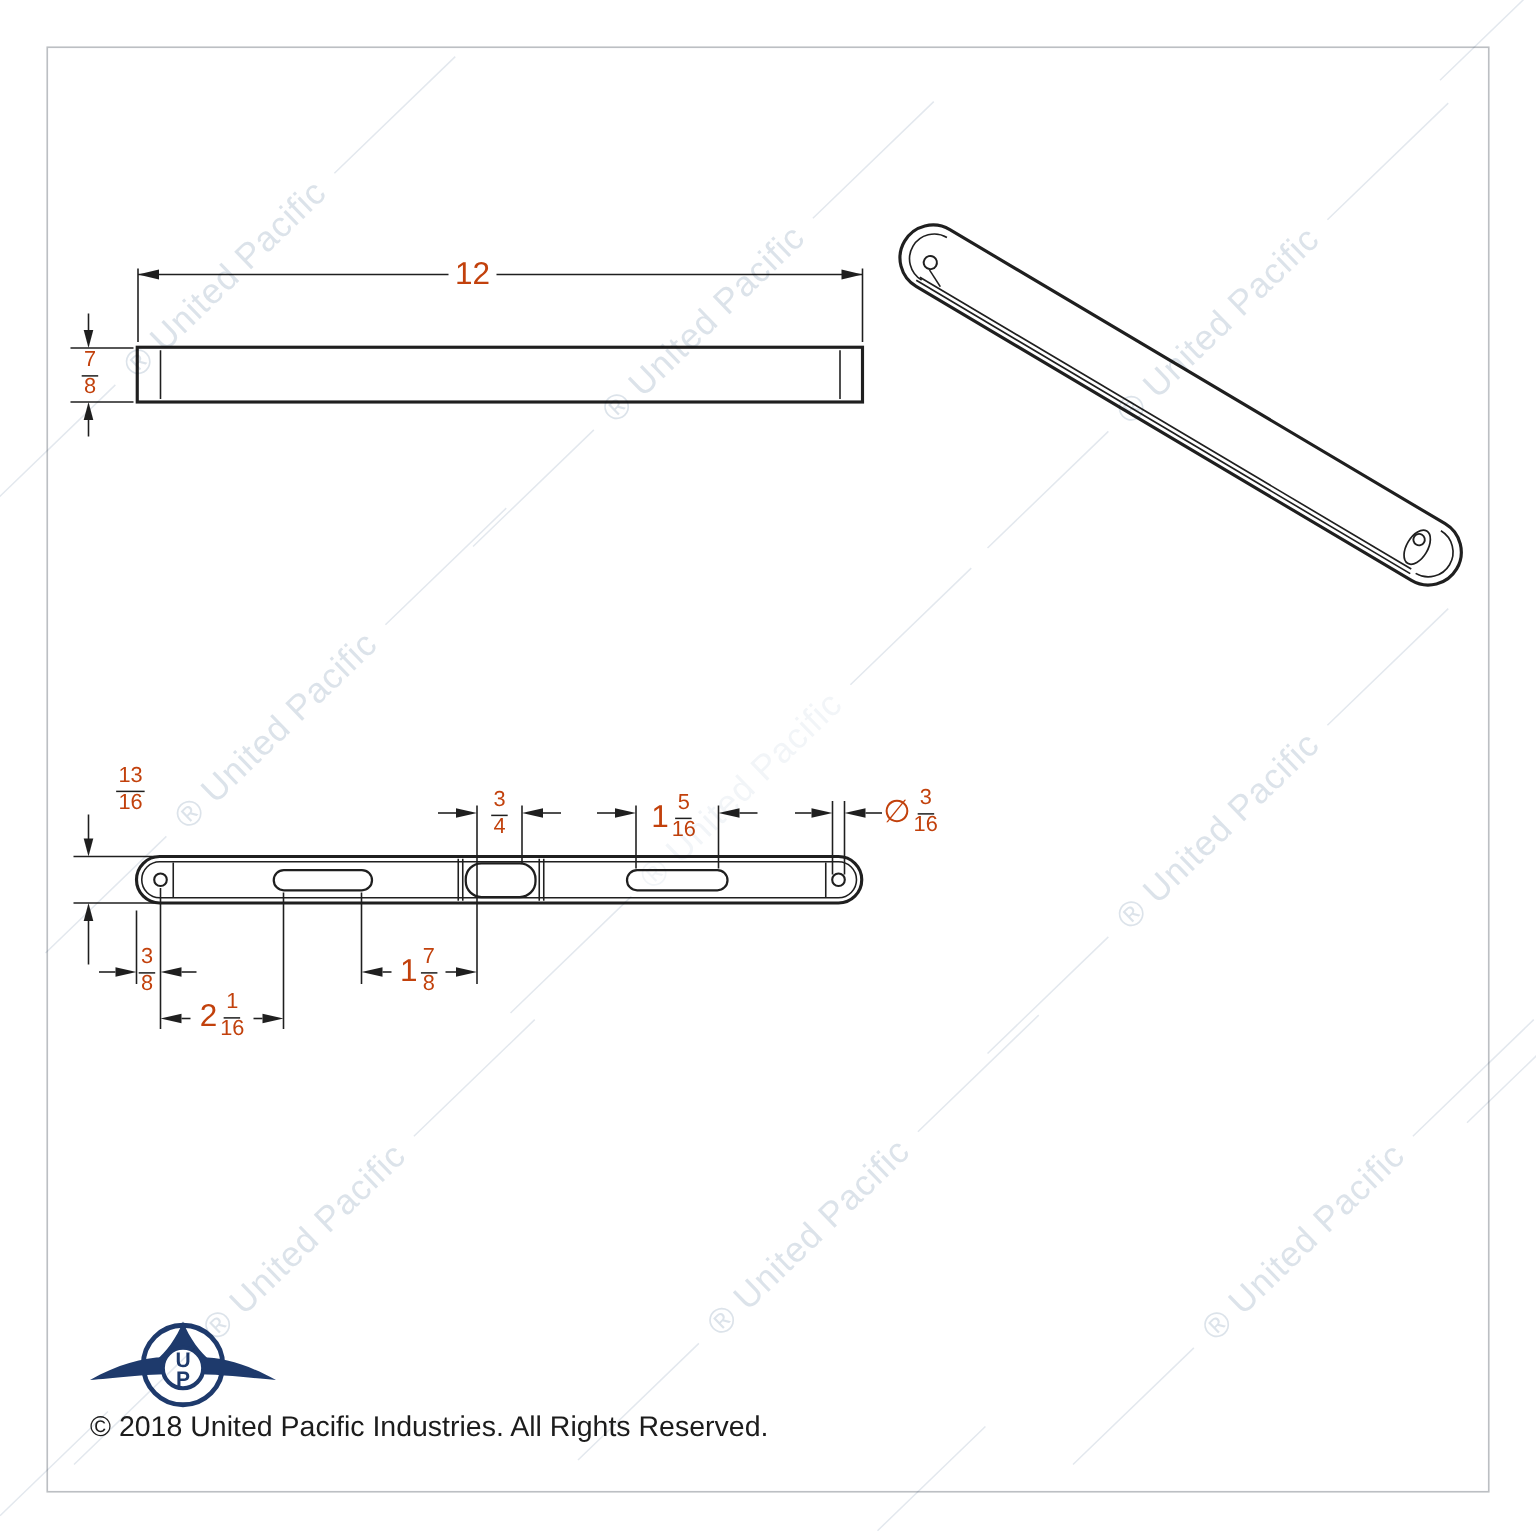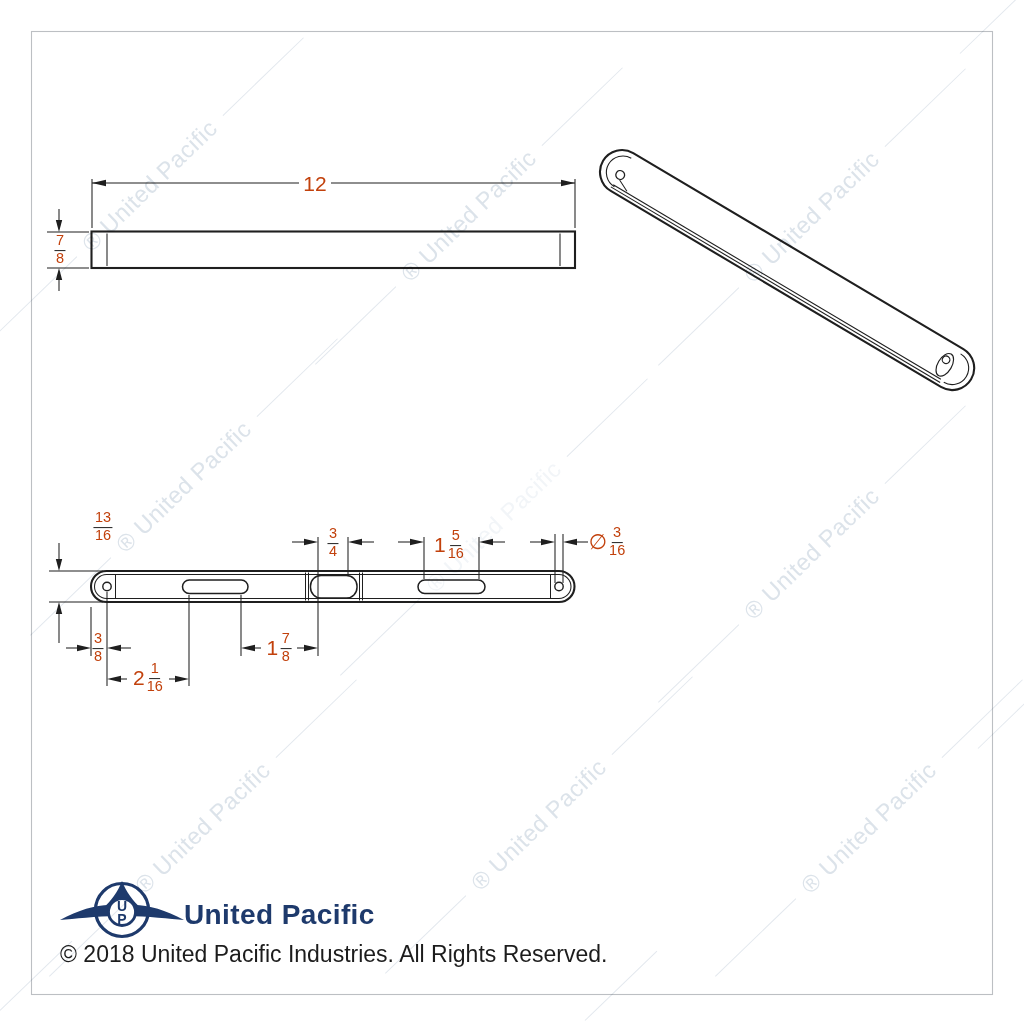--- a/index.html
+++ b/index.html
@@ -26,21 +26,21 @@
       transform-origin:0 50%;transform:rotate(-44deg);white-space:nowrap;
       color:#dce3ea;font-size:23.5px;letter-spacing:0.6px;}
   .wm .ln{width:112px;border-top:1.5px solid #e3e8ee;height:0;}
   .wm.faint .tx{color:#f2f5f8;}
   .wm-seg{position:absolute;width:100px;height:0;border-top:1.5px solid #e3e8ee;
           transform-origin:0 50%;transform:rotate(-44deg);}
 
   
   .brand-text{position:absolute;left:184px;top:899px;font-size:28px;font-weight:700;
               color:#1e3a6c;letter-spacing:0.4px;z-index:20;}
-  .copyright{position:absolute;left:60px;top:941px;font-size:23px;color:#1c1c1c;z-index:20;}
+  .copyright{position:absolute;left:60px;top:941px;font-size:19px;color:#1c1c1c;z-index:20;}
   .emblem{position:absolute;left:58px;top:876px;z-index:20;}
   .dims-layer{z-index:10;}
   .drawing-layer{z-index:5;}
 </style>
 </head>
 <body>
 
 <div class="canvas">
 
   <svg class="layer drawing-layer" width="1024" height="1024" viewBox="0 0 1024 1024">
@@ -157,21 +157,21 @@
       <span class="whole">12</span>
     </div>
 
     <div class="dim" style="left:60px;top:250px;background:transparent;">
       <span class="frac">
           <span class="num">7</span>
           <span class="den">8</span>
         </span>
     </div>
 
-    <div class="dim" style="left:103px;top:527px;background:transparent;">
+    <div class="dim" style="left:87px;top:527px;background:transparent;">
       <span class="frac">
           <span class="num">13</span>
           <span class="den">16</span>
         </span>
     </div>
 
     <div class="dim" style="left:333px;top:543px;background:transparent;">
       <span class="frac">
           <span class="num">3</span>
           <span class="den">4</span>
@@ -223,21 +223,20 @@
       <circle cx="64" cy="34" r="26.5" fill="none" stroke="#1e3a6c" stroke-width="3.2"></circle>
       <path d="M64,5 C60,16 52,26 46,31 L64,26 L82,31 C76,26 68,16 64,5 Z"></path>
       <path d="M2,44 C22,33 40,28 56,29 L60,40 C38,40 16,43 2,44 Z"></path>
       <path d="M126,44 C106,33 88,28 72,29 L68,40 C90,40 112,43 126,44 Z"></path>
       <circle cx="64" cy="36" r="13.5" fill="#fff" stroke="#1e3a6c" stroke-width="2.8"></circle>
       <text x="64" y="35" text-anchor="middle" font-size="14" font-weight="bold" font-family="Liberation Sans, sans-serif" fill="#1e3a6c">U</text>
       <text x="64" y="48" text-anchor="middle" font-size="14" font-weight="bold" font-family="Liberation Sans, sans-serif" fill="#1e3a6c">P</text>
     </g>
   </svg>
 
-  <div class="brand-text">United Pacific</div>
   <div class="copyright">© 2018 United Pacific Industries. All Rights Reserved.</div>
 
   <div class="wm-layer">
     <div class="wm" style="left:-4px;top:321px;">
         <span class="ln"></span>
         <span class="tx">® United Pacific</span>
         <span class="ln"></span>
       </div>
     <div class="wm" style="left:315px;top:351px;">
         <span class="ln"></span>

